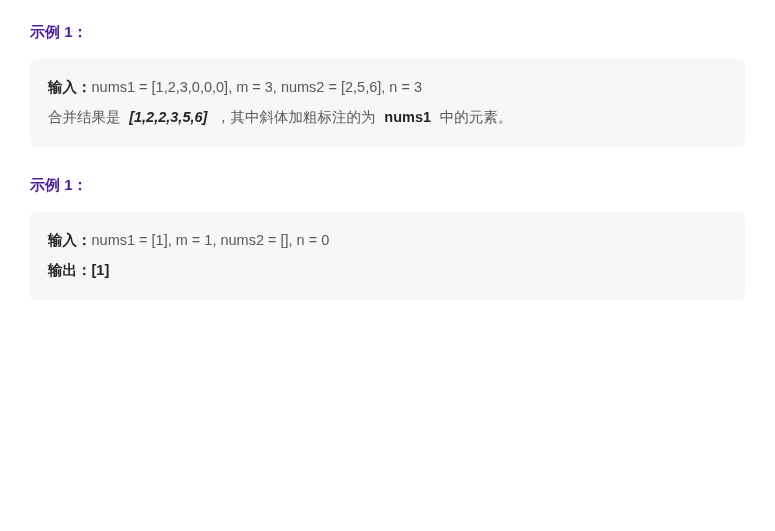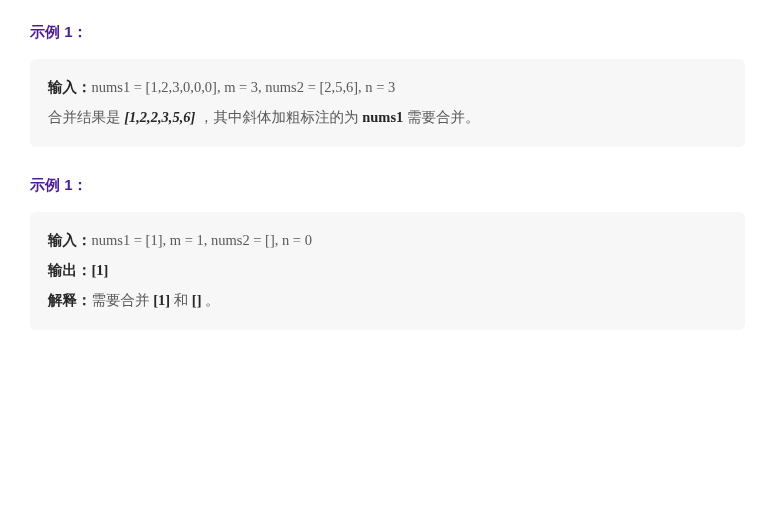--- a/index.html
+++ b/index.html
@@ -31,52 +31,49 @@
       font-size: 14.5px;
       line-height: 2.0;
       color: #595959;
       word-wrap: break-word;
     }
     .label {
       font-weight: 700;
       color: #262626;
     }
     .mono {
-      font-family: Liberation Serif, serif;
+      font-family: Liberation Sans, sans-serif;
     }
     .bold {
       font-weight: 700;
       color: #262626;
     }
     .bolditalic {
       font-weight: 700;
       font-style: italic;
       color: #262626;
     }
     .cn {
-      font-family: Liberation Serif, serif;
+      font-family: Liberation Mono, monospace;
     }
   </style>
 </head>
 <body>
 
 <div class="example-heading">示例 1：</div>
 <div class="code-block">
   <div>
     <span class="label cn">输入：</span><span class="mono">nums1 = [1,2,3,0,0,0], m = 3, nums2 = [2,5,6], n = 3</span>
   </div>
   <div>
-    <span class="cn">合并结果是 </span><span class="mono bolditalic">[1,2,2,3,5,6]</span><span class="cn"> ，其中斜体加粗标注的为 </span><span class="mono bold">nums1</span><span class="cn"> 需要合并。</span>
+    <span class="cn">合并结果是 </span><span class="mono bolditalic">[1,2,2,3,5,6]</span><span class="cn"> ，其中斜体加粗标注的为 </span><span class="mono bold">nums1</span><span class="cn"> 中的元素。</span>
   </div>
 </div>
 
 <div class="example-heading">示例 1：</div>
 <div class="code-block">
   <div>
     <span class="label cn">输入：</span><span class="mono">nums1 = [1], m = 1, nums2 = [], n = 0</span>
   </div>
   <div>
     <span class="label cn">输出：</span><span class="mono bold">[1]</span>
   </div>
-  <div>
-    <span class="label cn">解释：</span><span class="cn">需要合并 </span><span class="mono bold">[1]</span><span class="cn"> 和 </span><span class="mono bold">[]</span><span class="cn"> 。</span>
-  </div>
 </div>
 
 </body></html>

